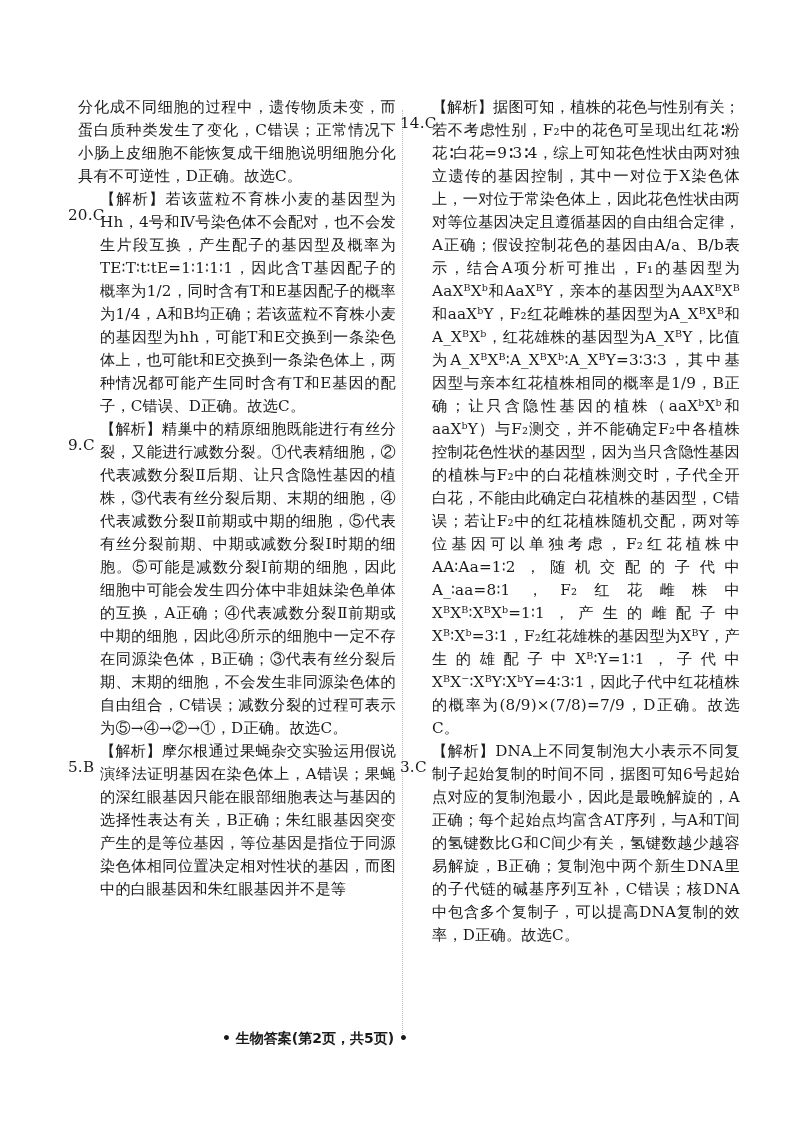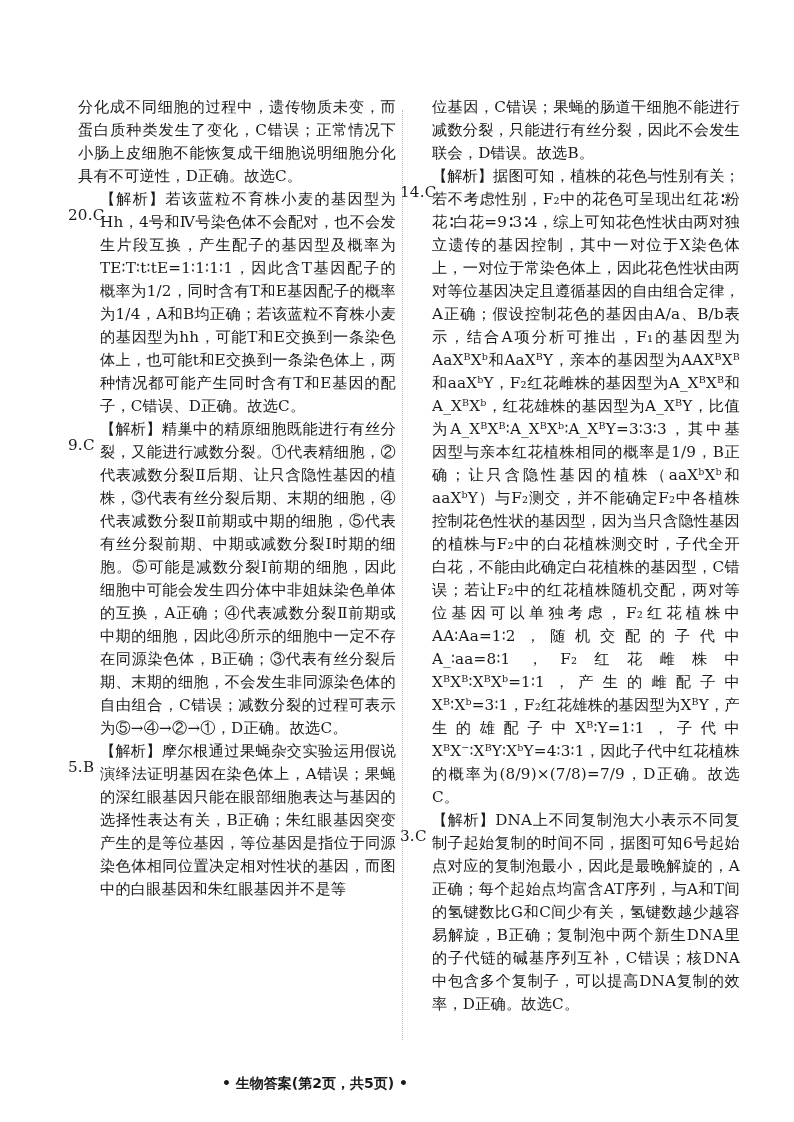--- a/index.html
+++ b/index.html
@@ -10,21 +10,21 @@
   .col-right { left:410px; width:330px; }
   .para { font-size:15.2px; line-height:23px; font-weight:normal; letter-spacing:0.2px;
           text-align:justify; margin:0; }
   .para.cont { text-indent:0; }
   .item { position:relative; padding-left:22px; }
   .item .num { position:absolute; left:-10px; top:16px; }
   .tag { letter-spacing:0; }
   .divider { position:absolute; left:402px; top:110px; height:930px;
              border-left:1px dotted #bbbbbb; }
   .footer { position:absolute; top:1030px; left:0; width:630px; text-align:center;
-            font-size:14px; font-weight:bold; font-family:"DejaVu Sans","Liberation Sans",sans-serif;margin-top:45px; }
+            font-size:14px; font-weight:bold; font-family:"DejaVu Sans","Liberation Sans",sans-serif; }
 </style>
 </head>
 <body>
 
 <div class="col col-left">
   <p class="para cont">分化成不同细胞的过程中，遗传物质未变，而蛋白质种类发生了变化，C错误；正常情况下小肠上皮细胞不能恢复成干细胞说明细胞分化具有不可逆性，D正确。故选C。</p>
 
 
   <div class="item">
     <p class="para"><span class="num">20.C</span><span class="tag">【解析】</span><span>若该蓝粒不育株小麦的基因型为Hh，4号和Ⅳ号染色体不会配对，也不会发生片段互换，产生配子的基因型及概率为TE∶T∶t∶tE=1∶1∶1∶1，因此含T基因配子的概率为1/2，同时含有T和E基因配子的概率为1/4，A和B均正确；若该蓝粒不育株小麦的基因型为hh，可能T和E交换到一条染色体上，也可能t和E交换到一条染色体上，两种情况都可能产生同时含有T和E基因的配子，C错误、D正确。故选C。</span></p>
@@ -35,23 +35,20 @@
   </div>
 
   <div class="item">
     <p class="para"><span class="num">5.B</span><span class="tag">【解析】</span><span>摩尔根通过果蝇杂交实验运用假说演绎法证明基因在染色体上，A错误；果蝇的深红眼基因只能在眼部细胞表达与基因的选择性表达有关，B正确；朱红眼基因突变产生的是等位基因，等位基因是指位于同源染色体相同位置决定相对性状的基因，而图中的白眼基因和朱红眼基因并不是等</span></p>
   </div>
 </div>
 
 <div class="divider"></div>
 
 <div class="col col-right">
-  <div class="item">
-    <p class="para cont">位基因，C错误；果蝇的肠道干细胞不能进行减数分裂，只能进行有丝分裂，因此不会发生联会，D错误。故选B。</p>
-  </div>
 
   <div class="item">
     <p class="para"><span class="num">14.C</span><span class="tag">【解析】</span><span>据图可知，植株的花色与性别有关；若不考虑性别，F₂中的花色可呈现出红花∶粉花∶白花=9∶3∶4，综上可知花色性状由两对独立遗传的基因控制，其中一对位于X染色体上，一对位于常染色体上，因此花色性状由两对等位基因决定且遵循基因的自由组合定律，A正确；假设控制花色的基因由A/a、B/b表示，结合A项分析可推出，F₁的基因型为AaXᴮXᵇ和AaXᴮY，亲本的基因型为AAXᴮXᴮ和aaXᵇY，F₂红花雌株的基因型为A_XᴮXᴮ和A_XᴮXᵇ，红花雄株的基因型为A_XᴮY，比值为A_XᴮXᴮ∶A_XᴮXᵇ∶A_XᴮY=3∶3∶3，其中基因型与亲本红花植株相同的概率是1/9，B正确；让只含隐性基因的植株（aaXᵇXᵇ和aaXᵇY）与F₂测交，并不能确定F₂中各植株控制花色性状的基因型，因为当只含隐性基因的植株与F₂中的白花植株测交时，子代全开白花，不能由此确定白花植株的基因型，C错误；若让F₂中的红花植株随机交配，两对等位基因可以单独考虑，F₂红花植株中AA∶Aa=1∶2，随机交配的子代中A_∶aa=8∶1，F₂红花雌株中XᴮXᴮ∶XᴮXᵇ=1∶1，产生的雌配子中Xᴮ∶Xᵇ=3∶1，F₂红花雄株的基因型为XᴮY，产生的雄配子中Xᴮ∶Y=1∶1，子代中XᴮX⁻∶XᴮY∶XᵇY=4∶3∶1，因此子代中红花植株的概率为(8/9)×(7/8)=7/9，D正确。故选C。</span></p>
   </div>
 
   <div class="item">
     <p class="para"><span class="num">3.C</span><span class="tag">【解析】</span><span>DNA上不同复制泡大小表示不同复制子起始复制的时间不同，据图可知6号起始点对应的复制泡最小，因此是最晚解旋的，A正确；每个起始点均富含AT序列，与A和T间的氢键数比G和C间少有关，氢键数越少越容易解旋，B正确；复制泡中两个新生DNA里的子代链的碱基序列互补，C错误；核DNA中包含多个复制子，可以提高DNA复制的效率，D正确。故选C。</span></p>
   </div>
 
 </div>

